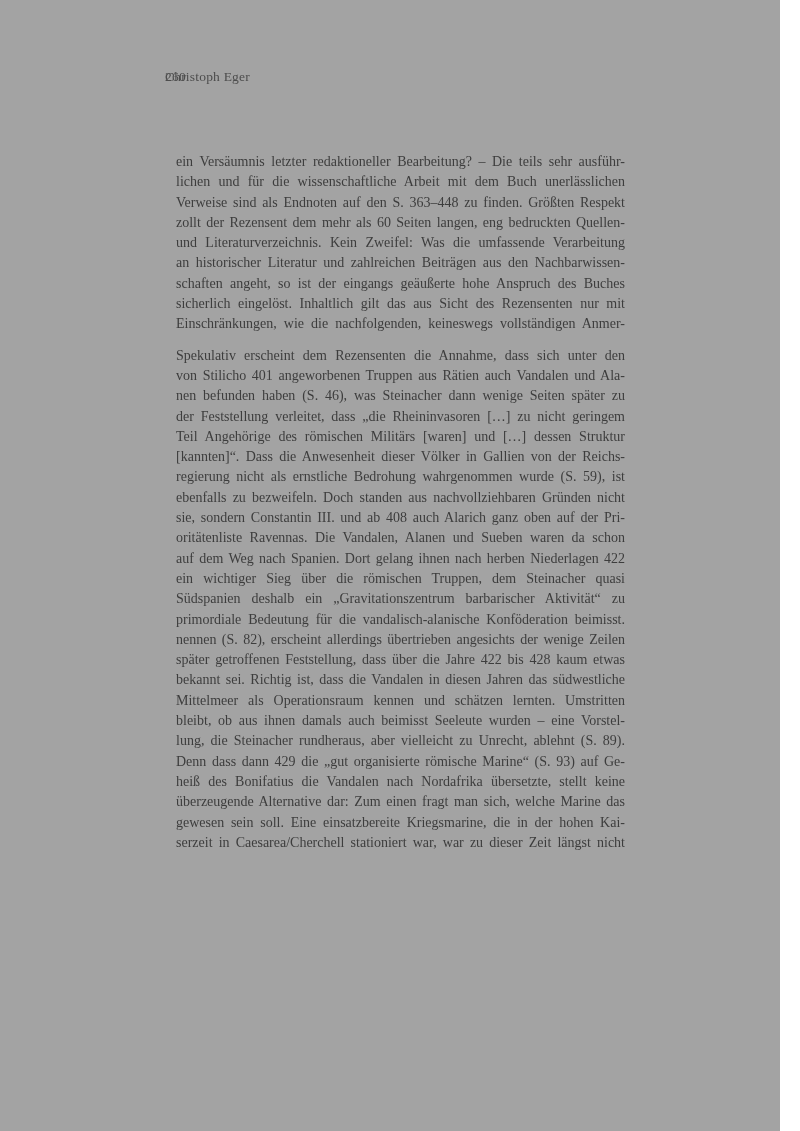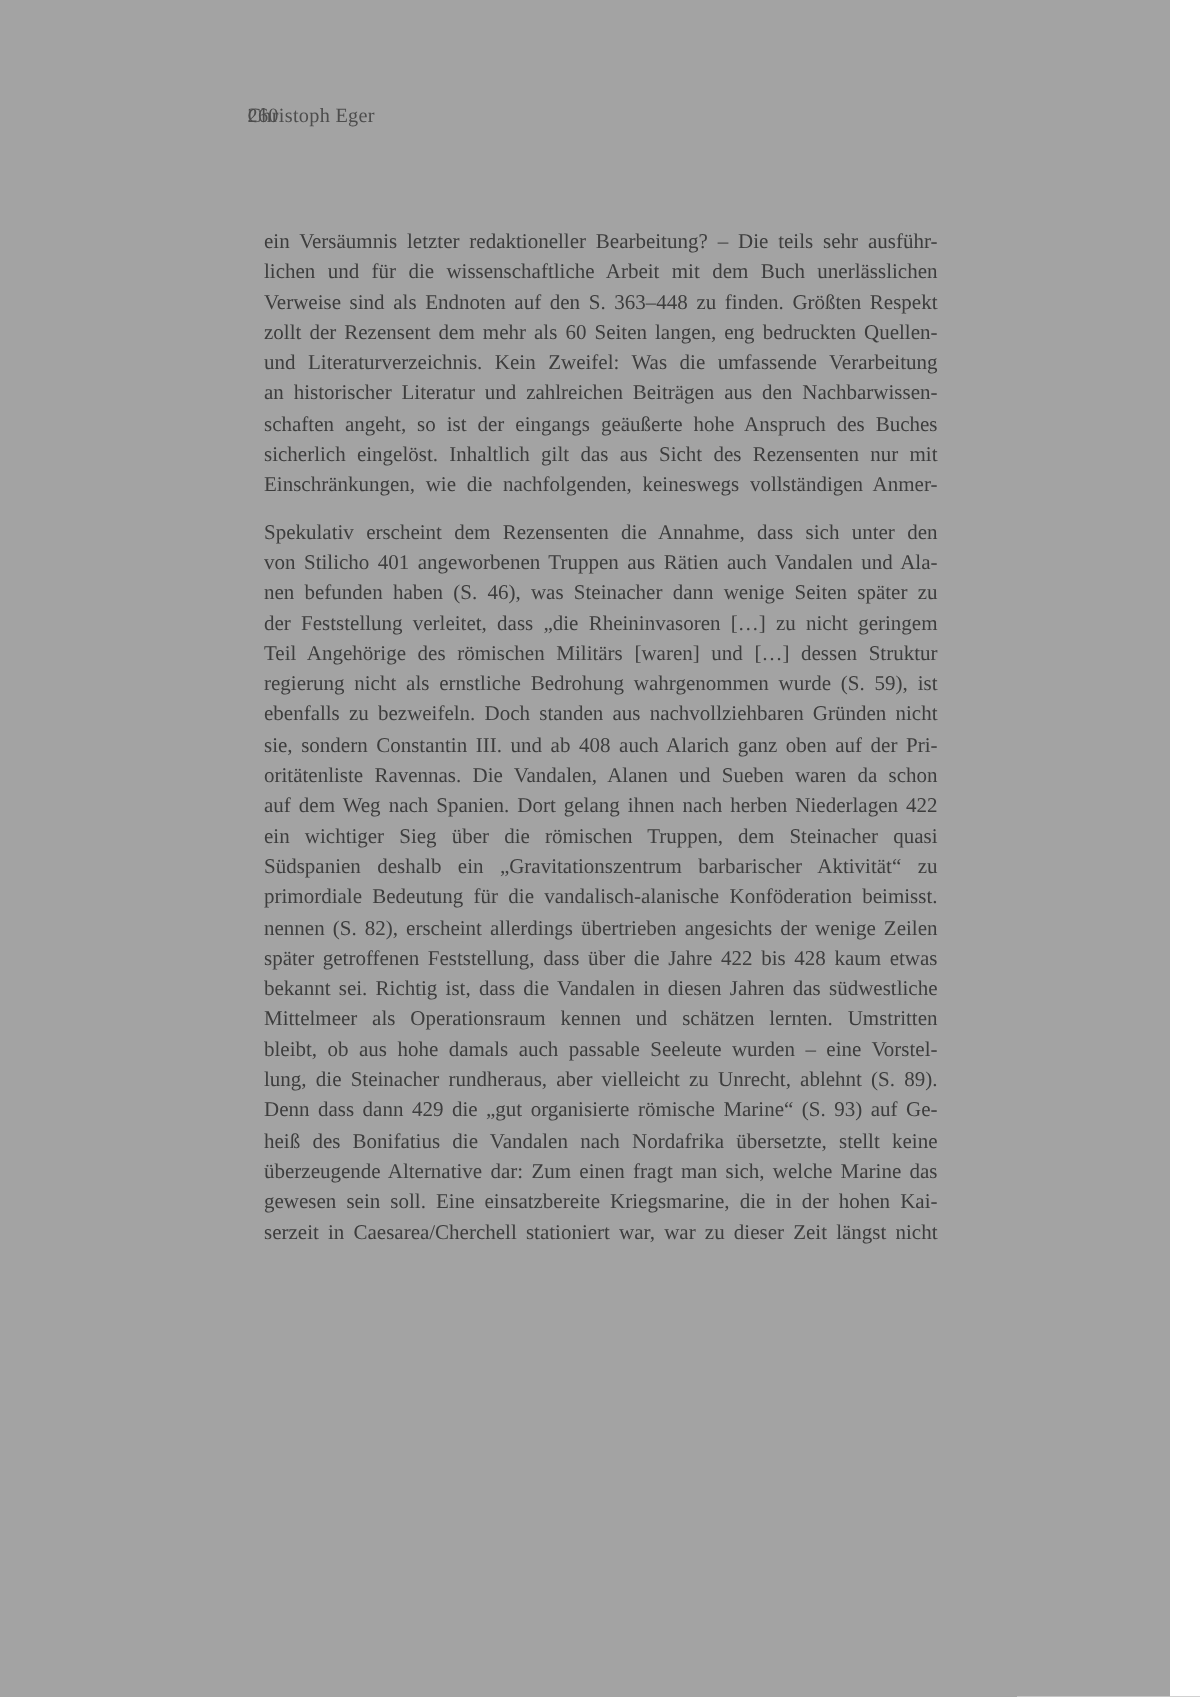--- a/index.html
+++ b/index.html
@@ -69,33 +69,34 @@
         <div class="line">schaften angeht, so ist der eingangs geäußerte hohe Anspruch des Buches</div>
         <div class="line">sicherlich eingelöst. Inhaltlich gilt das aus Sicht des Rezensenten nur mit</div>
         <div class="line">Einschränkungen, wie die nachfolgenden, keineswegs vollständigen Anmer-</div>
       </div>
       <div class="para">
         <div class="line">Spekulativ erscheint dem Rezensenten die Annahme, dass sich unter den</div>
         <div class="line">von Stilicho 401 angeworbenen Truppen aus Rätien auch Vandalen und Ala-</div>
         <div class="line">nen befunden haben (S. 46), was Steinacher dann wenige Seiten später zu</div>
         <div class="line">der Feststellung verleitet, dass „die Rheininvasoren […] zu nicht geringem</div>
         <div class="line">Teil Angehörige des römischen Militärs [waren] und […] dessen Struktur</div>
+        <div class="line">[kannten]“. Dass die Anwesenheit dieser Völker in Gallien von der Reichs-</div>
         <div class="line">regierung nicht als ernstliche Bedrohung wahrgenommen wurde (S. 59), ist</div>
         <div class="line">ebenfalls zu bezweifeln. Doch standen aus nachvollziehbaren Gründen nicht</div>
         <div class="line">sie, sondern Constantin III. und ab 408 auch Alarich ganz oben auf der Pri-</div>
         <div class="line">oritätenliste Ravennas. Die Vandalen, Alanen und Sueben waren da schon</div>
         <div class="line">auf dem Weg nach Spanien. Dort gelang ihnen nach herben Niederlagen 422</div>
         <div class="line">ein wichtiger Sieg über die römischen Truppen, dem Steinacher quasi</div>
         <div class="line">Südspanien deshalb ein „Gravitationszentrum barbarischer Aktivität“ zu</div>
         <div class="line">primordiale Bedeutung für die vandalisch-alanische Konföderation beimisst.</div>
         <div class="line">nennen (S. 82), erscheint allerdings übertrieben angesichts der wenige Zeilen</div>
         <div class="line">später getroffenen Feststellung, dass über die Jahre 422 bis 428 kaum etwas</div>
         <div class="line">bekannt sei. Richtig ist, dass die Vandalen in diesen Jahren das südwestliche</div>
         <div class="line">Mittelmeer als Operationsraum kennen und schätzen lernten. Umstritten</div>
-        <div class="line">bleibt, ob aus hohe damals auch passable Seeleute wurden – eine Vorstel-</div>
+        <div class="line">bleibt, ob aus ihnen damals auch beimisst Seeleute wurden – eine Vorstel-</div>
         <div class="line">lung, die Steinacher rundheraus, aber vielleicht zu Unrecht, ablehnt (S. 89).</div>
         <div class="line">Denn dass dann 429 die „gut organisierte römische Marine“ (S. 93) auf Ge-</div>
         <div class="line">heiß des Bonifatius die Vandalen nach Nordafrika übersetzte, stellt keine</div>
         <div class="line">überzeugende Alternative dar: Zum einen fragt man sich, welche Marine das</div>
         <div class="line">gewesen sein soll. Eine einsatzbereite Kriegsmarine, die in der hohen Kai-</div>
         <div class="line">serzeit in Caesarea/Cherchell stationiert war, war zu dieser Zeit längst nicht</div>
       </div>
     </div>
 
 </div>

